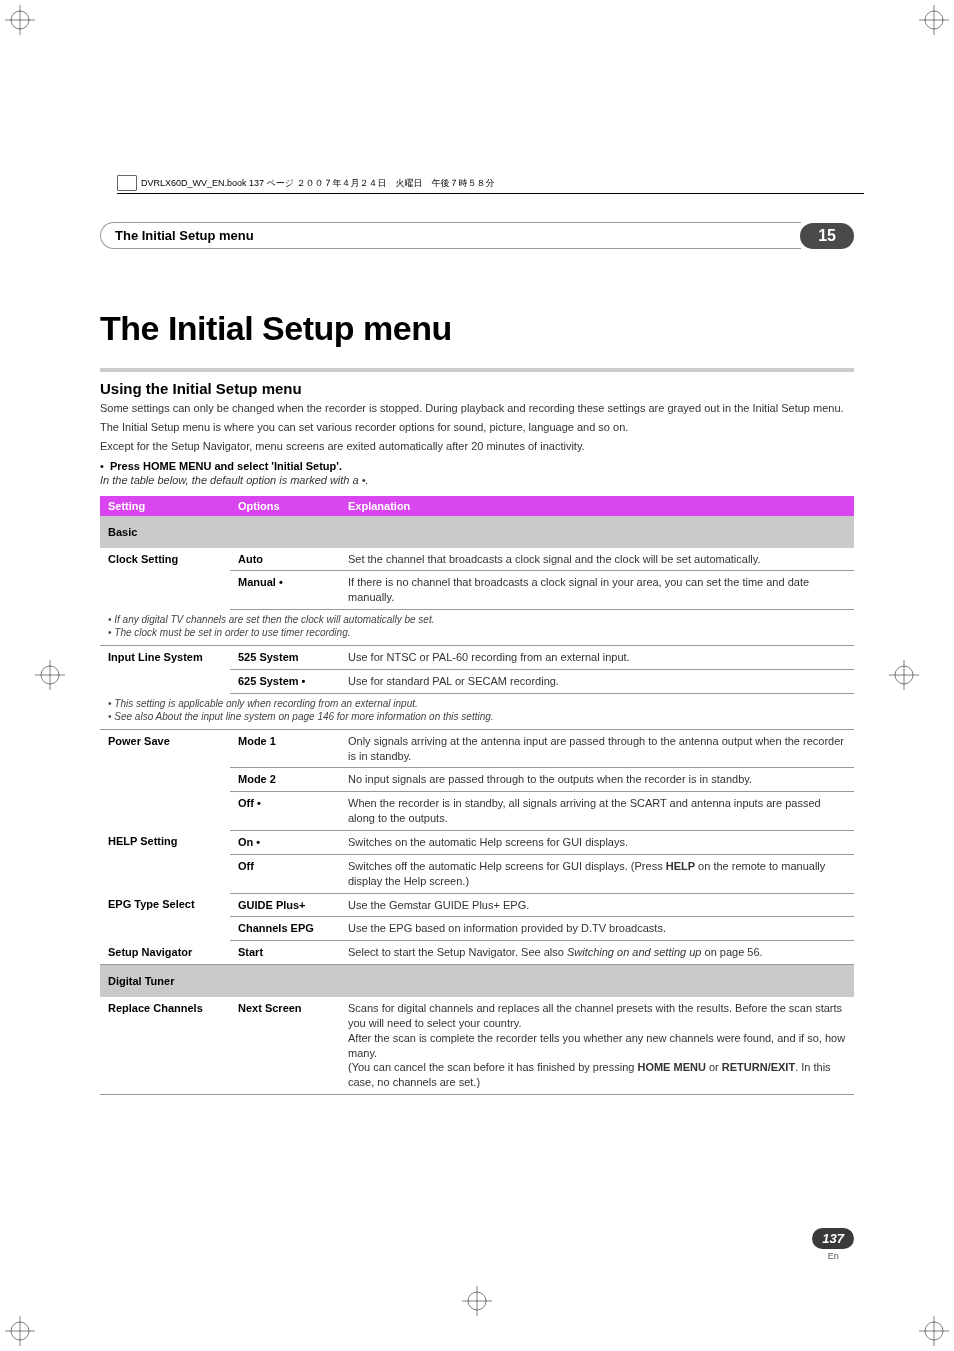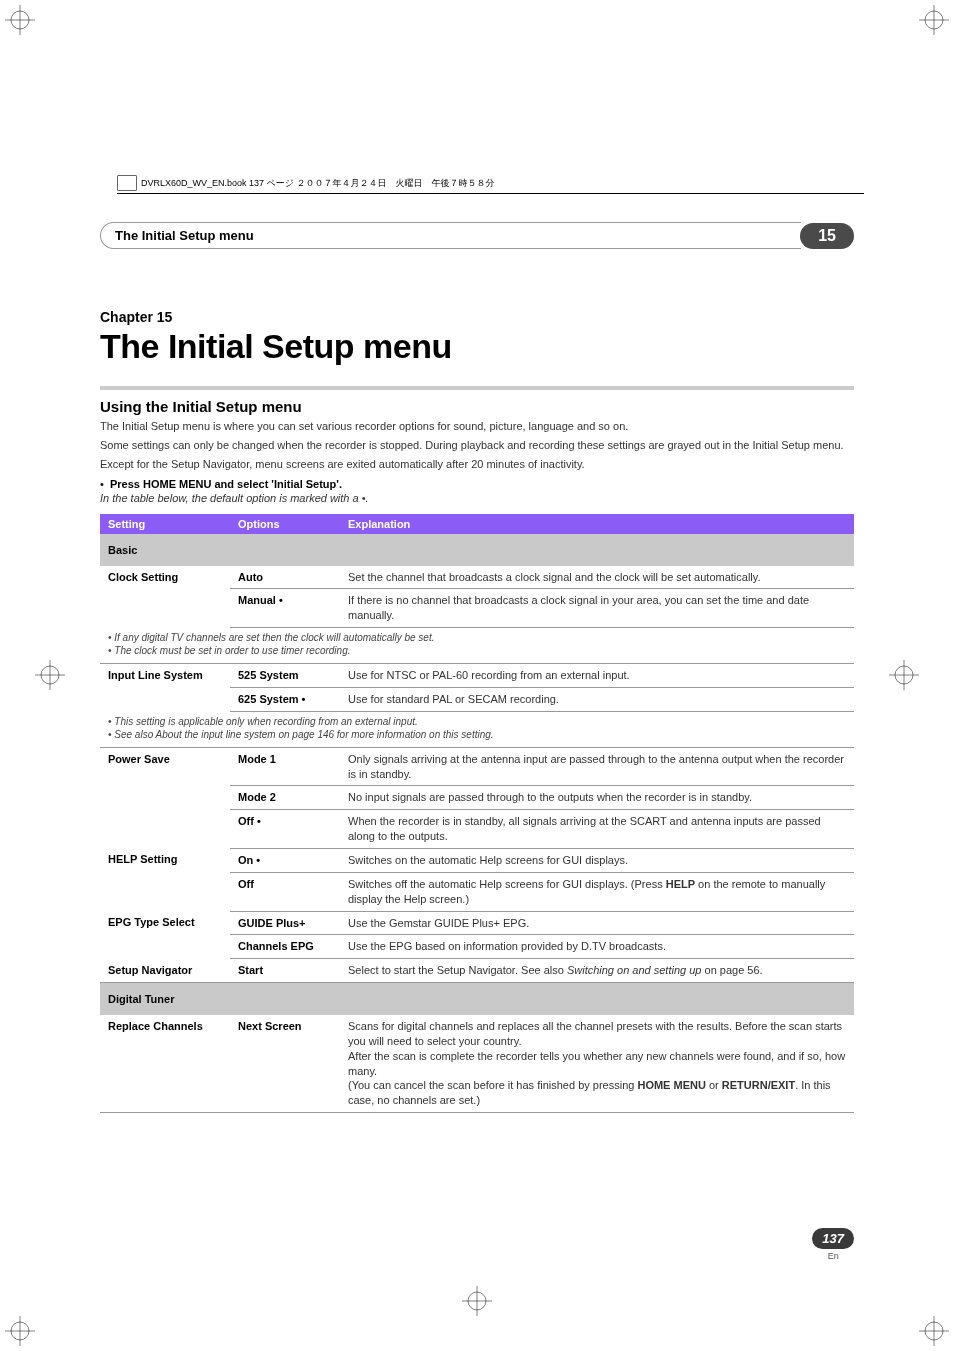--- a/index.html
+++ b/index.html
@@ -83,21 +83,21 @@
   .bullet { font-size: 11px; margin-top: 6px; margin-bottom: 2px; }
   .bullet b { font-weight: bold; }
   .italic-note { font-size: 11px; font-style: italic; color: #333; margin-bottom: 10px; }
 
   table.settings {
     width: 100%;
     border-collapse: collapse;
     font-size: 11px;
   }
   table.settings thead th {
-    background: #8b5cf6;
+    background: #d946ef;
     color: #fff;
     text-align: left;
     font-weight: bold;
     padding: 4px 8px;
     font-size: 11px;
   }
   .col-setting { width: 130px; }
   .col-options { width: 110px; }
   tr.subhead td {
     background: #c9c9c9;
@@ -191,27 +191,26 @@
   <span>DVRLX60D_WV_EN.book 137 ページ ２００７年４月２４日　火曜日　午後７時５８分</span>
 </div>
 
 <div class="content">
 
   <div class="tab-header">
     <div class="tab-left">The Initial Setup menu</div>
     <div class="tab-badge">15</div>
   </div>
 
-  <div class="chapter-label">Chapter 15</div>
   <div class="chapter-title">The Initial Setup menu</div>
 
   <div class="h-rule"></div>
   <div class="section-h">Using the Initial Setup menu</div>
+  <div class="para">Some settings can only be changed when the recorder is stopped. During playback and recording these settings are grayed out in the Initial Setup menu.</div>
   <div class="para">The Initial Setup menu is where you can set various recorder options for sound, picture, language and so on.</div>
-  <div class="para">Some settings can only be changed when the recorder is stopped. During playback and recording these settings are grayed out in the Initial Setup menu.</div>
   <div class="para">Except for the Setup Navigator, menu screens are exited automatically after 20 minutes of inactivity.</div>
 
   <div class="bullet">•&nbsp;&nbsp;<b>Press HOME MENU and select 'Initial Setup'.</b></div>
   <div class="italic-note">In the table below, the default option is marked with a •.</div>
 
   <table class="settings">
     <thead>
       <tr>
         <th class="col-setting">Setting</th>
         <th class="col-options">Options</th>

